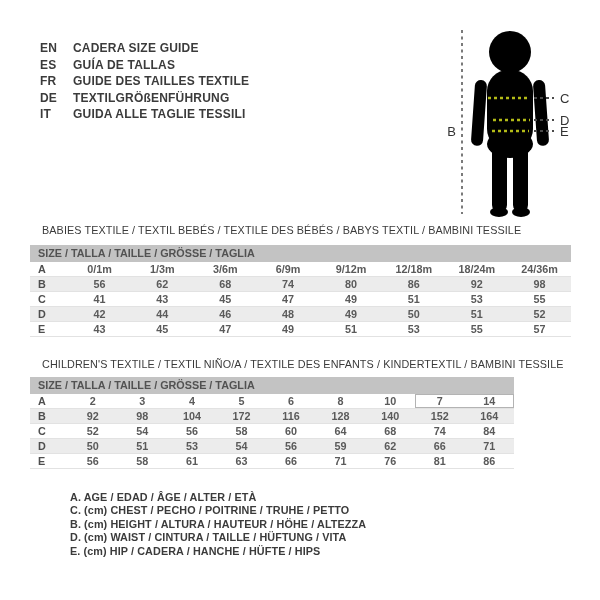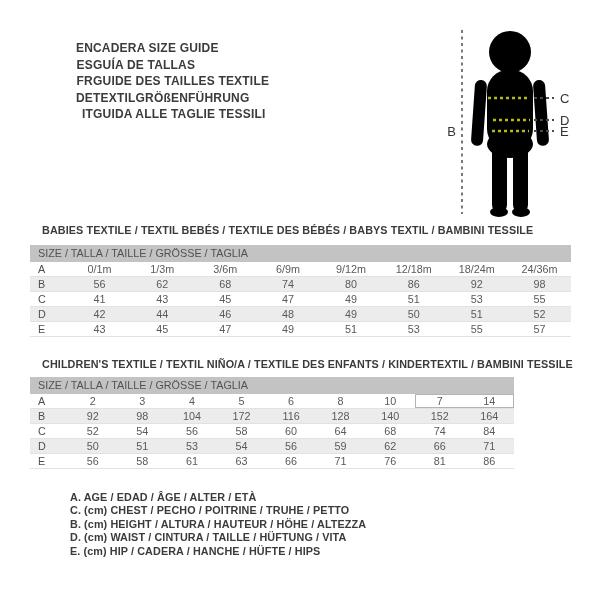--- a/index.html
+++ b/index.html
@@ -1,35 +1,35 @@
 <!DOCTYPE html>
 <html><head>
 <meta charset="utf-8">
 <style>
   html,body{margin:0;padding:0;background:#ffffff;}
   .page{position:relative;width:600px;height:600px;background:#ffffff;
         font-family:"Liberation Sans",sans-serif;overflow:hidden;}
 
   
-  .lang-list{position:absolute;left:60px;top:40px;text-align:right;}
+  .lang-list{position:absolute;left:40px;top:40px;}
   .lang-row{display:flex;height:16.5px;align-items:center;
             font-weight:bold;font-size:12px;color:#3b3b3b;letter-spacing:.2px;}
   .lang-code{width:33px;flex:0 0 33px;}
 
   
   .figure{position:absolute;left:430px;top:8px;width:160px;height:212px;}
 
   
-  .section-title{position:absolute;left:42px;font-weight:bold;font-size:10.8px;
+  .section-title{position:absolute;left:42px;font-weight:normal;font-size:10.8px;
                  color:#3b3b3b;letter-spacing:.1px;white-space:nowrap;}
   .title-babies{top:224px;}
   .title-children{top:358px;}
 
   
-  .size-table{position:absolute;left:30px;font-size:10.8px;color:#5a5a5a;}
+  .size-table{position:absolute;left:30px;font-size:10.8px;color:#5a5a5a;font-weight:bold;}
   .table-babies{top:245px;width:541px;}
   .table-children{top:377px;width:484px;}
   .tbl-header{height:17px;line-height:17px;background:#c3c3c3;color:#525252;
               padding-left:8px;font-size:10.8px;}
   .tbl-row{display:flex;height:15px;line-height:14px;box-sizing:border-box;
            border-bottom:1px solid #e2e2e2;background:#ffffff;}
   .tbl-row.banded{background:#ececec;}
   .cell{flex:1;text-align:center;}
   .cell.label{flex:0 0 30px;text-align:left;padding-left:8px;color:#4e4e4e;}
   .hl-first{box-shadow:inset 1px 0 0 #b3b3b3,inset 0 1px 0 #b3b3b3,inset 0 -1px 0 #b3b3b3;}

